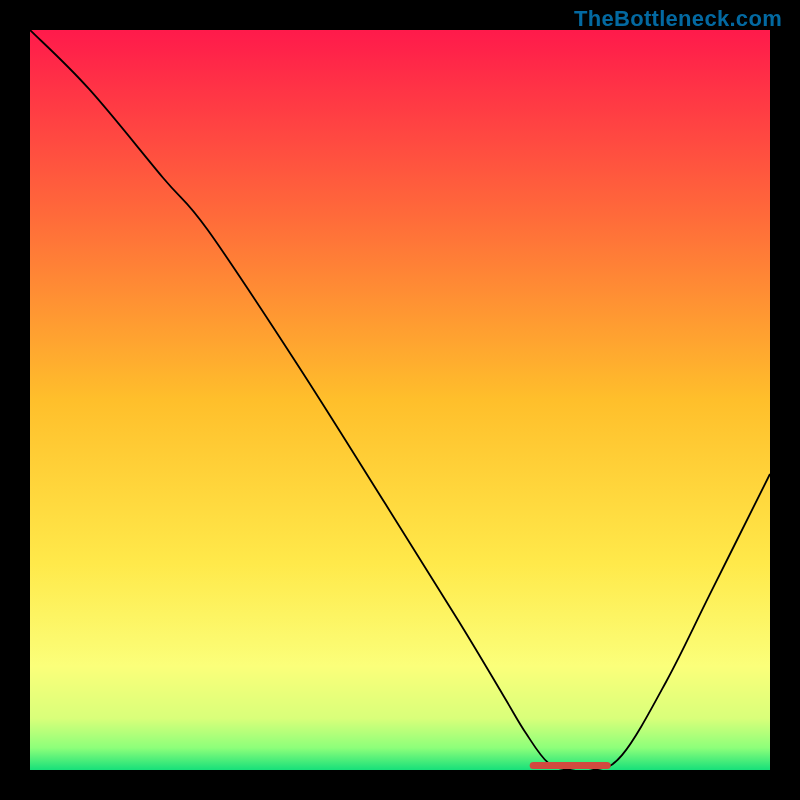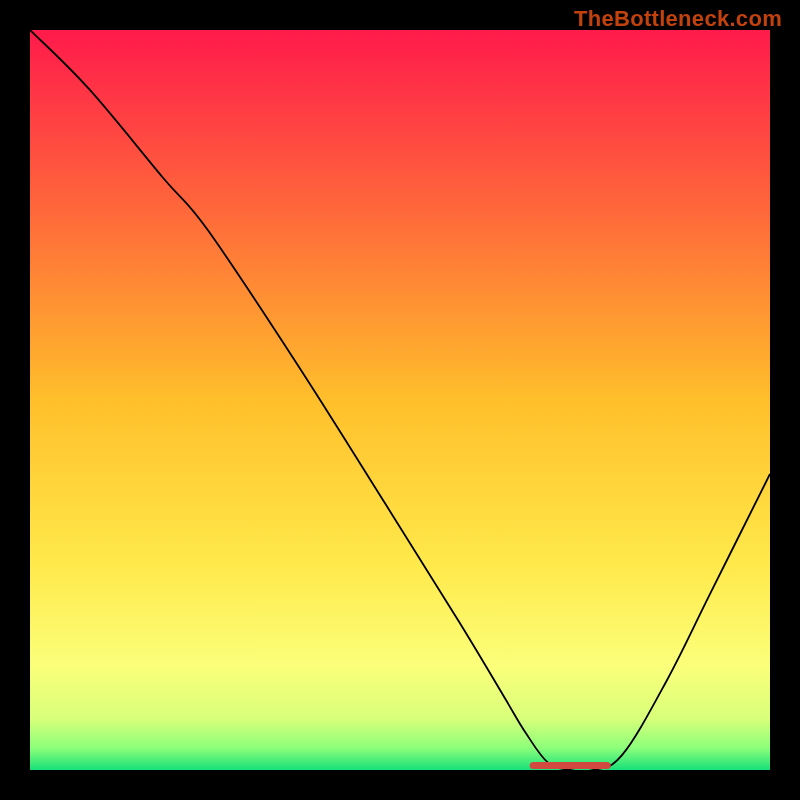--- a/index.html
+++ b/index.html
@@ -14,21 +14,21 @@
   .frame {
     position: relative;
     width: 800px;
     height: 800px;
     background: #000000;
   }
   .watermark {
     position: absolute;
     top: 6px;
     right: 18px;
-    color: #c2410c;
+    color: #0369a1;
     font-size: 22px;
     font-weight: 600;
     letter-spacing: 0.3px;
     z-index: 5;
     text-align: right;
   }
   .plot-area {
     position: absolute;
     left: 30px;
     top: 30px;

